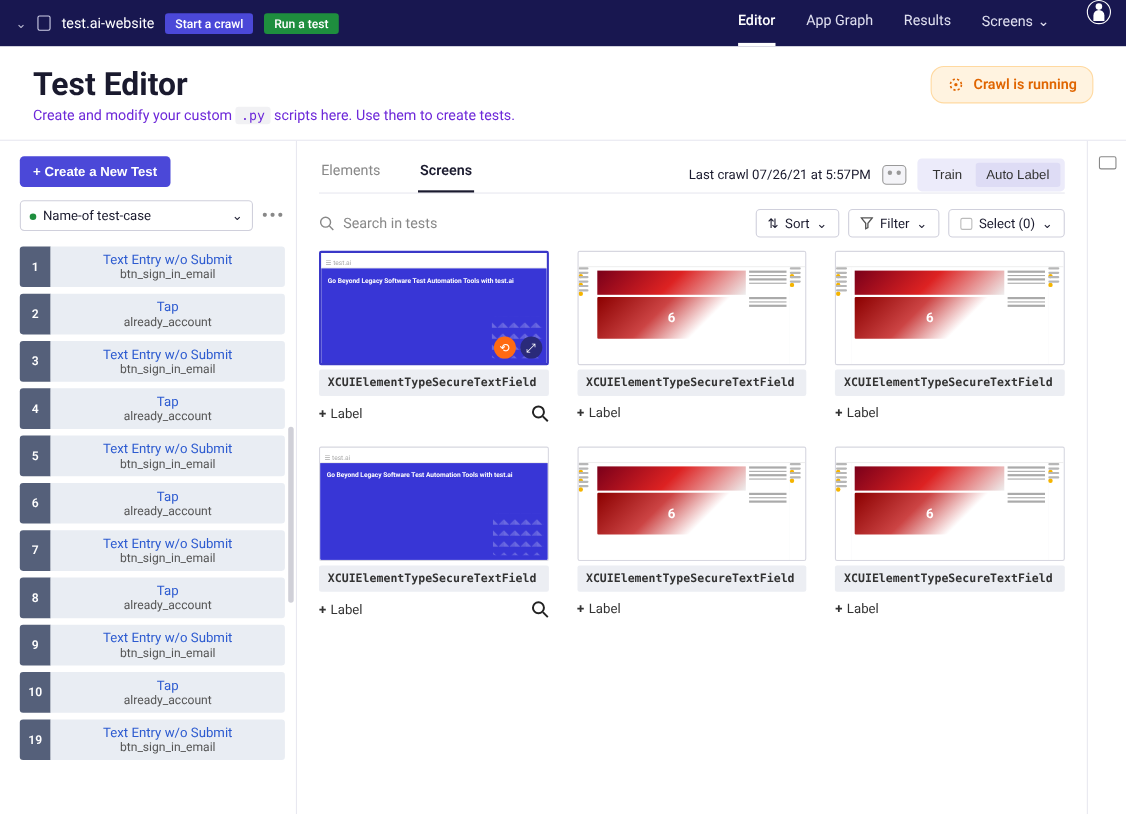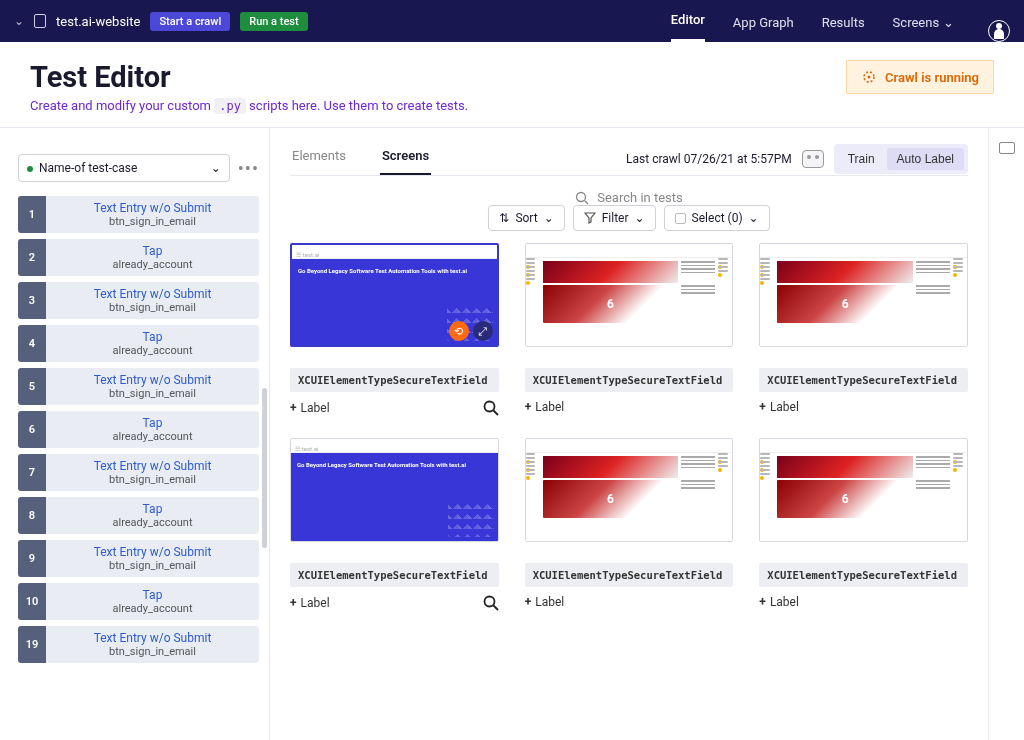--- a/index.html
+++ b/index.html
@@ -6,34 +6,34 @@
   body { font-family: -apple-system, BlinkMacSystemFont, "Segoe UI", Roboto, Helvetica, Arial, sans-serif; font-size: 13px; color: #1a1a2e; background: #fff; width: 1024px; height: 740px; overflow: hidden; }
 
   
   .navbar { background: #181750; height: 42px; display: flex; align-items: center; padding: 0 14px; color: #fff; }
   .nav-left { display: flex; align-items: center; gap: 10px; flex: 1; }
   .chev { color: #b8b8d0; font-size: 12px; }
   .doc-icon { width: 12px; height: 14px; border: 1.5px solid #cfcfe8; border-radius: 2px; display: inline-block; }
   .pill { padding: 3px 9px; border-radius: 3px; font-size: 11px; font-weight: 500; }
   .pill-blue { background: #4b48d8; color: #fff; }
   .pill-green { background: #1e8e3e; color: #fff; }
-  .nav-right { display: flex; align-items: flex-end; gap: 28px; font-size: 13px; }
+  .nav-right { display: flex; align-items: flex-start; gap: 28px; font-size: 13px; }
   .nav-tab { padding-bottom: 12px; margin-top: 12px; color: #e0e0f0; cursor: pointer; }
   .nav-tab.active { border-bottom: 3px solid #fff; color: #fff; font-weight: 500; }
   .settings-item { display: flex; align-items: center; gap: 4px; }
   .avatar { width: 22px; height: 22px; border: 1.5px solid #fff; border-radius: 50%; display: flex; align-items: center; justify-content: center; margin-left: 6px; }
   .avatar-inner { width: 10px; height: 10px; background: #fff; border-radius: 50% 50% 0 0; position: relative; top: 3px; }
   .avatar-inner::before { content: ""; position: absolute; width: 6px; height: 6px; background: #fff; border-radius: 50%; top: -6px; left: 2px; }
 
   
   .titlebar { display: flex; justify-content: space-between; align-items: flex-start; padding: 18px 30px 14px; border-bottom: 1px solid #e8e8f0; }
   .title-left h1 { font-size: 29px; font-weight: 700; margin-bottom: 4px; }
   .title-left .sub { color: #6d28d9; font-size: 13px; }
   .title-left .code { background: #f1f1f4; padding: 1px 5px; border-radius: 3px; font-family: ui-monospace, Menlo, monospace; font-size: 12px; }
-  .crawl-badge { background: #fff3e0; color: #e06500; border: 1px solid #ffd9a0; padding: 8px 14px; border-radius: 0; font-size: 13px; font-weight: 600; display: flex; align-items: center; gap: 8px; }
+  .crawl-badge { background: #fff3e0; color: #e06500; border: 1px solid #ffd9a0; padding: 8px 14px; border-radius: 12px; font-size: 13px; font-weight: 600; display: flex; align-items: center; gap: 8px; }
 
   
   .main { display: flex; height: calc(100% - 42px - 74px); }
   .sidebar { width: 270px; border-right: 1px solid #e8e8f0; padding: 14px 10px 14px 18px; overflow-y: auto; position: relative; }
   .content { flex: 1; padding: 14px 20px; overflow-y: auto; position: relative; }
 
   
   .side-head { display: flex; align-items: center; justify-content: space-between; margin-bottom: 10px; }
   .side-title { display:flex; align-items:center; gap:8px; font-size: 15px; font-weight: 700; }
   .ham { display:inline-block; width:14px; height:10px; position:relative; }
@@ -58,21 +58,21 @@
   .tabs { display:flex; gap:32px; }
   .tab { padding:6px 2px 10px; font-size:13px; color:#888; cursor:pointer; }
   .tab.active{ color:#1a1a2e; font-weight:600; border-bottom:2px solid #1a1a2e; }
   .crawl-meta { display:flex; align-items:center; gap:10px; font-size:12px; }
   .bot-icon{ width:22px;height:18px;border:1.5px solid #999;border-radius:4px;position:relative;background:#f4f4f8; }
   .bot-icon::before{content:"";position:absolute;width:4px;height:4px;background:#999;border-radius:50%;top:4px;left:4px;box-shadow:8px 0 #999;}
   .train-group{ background:#ecebfa; border-radius:4px; padding:4px; display:flex; gap:2px; }
   .train-btn{ padding:4px 10px; font-size:12px; border:none; background:transparent; cursor:pointer; color:#333; }
   .train-btn.dim{ background:#dedcf5; border-radius:3px; }
 
-  .toolbar-row { display:flex; justify-content:space-between; align-items:center; margin:14px 0 12px;flex-direction:column; }
+  .toolbar-row { display:flex; justify-content:space-between; align-items:center; margin:14px 0 12px; }
   .search-box{ display:flex; align-items:center; gap:8px; color:#888; font-size:13px; }
   .tool-buttons{ display:flex; gap:8px; }
   .tool-btn{ border:1px solid #d0d0dc; background:#fff; border-radius:4px; padding:5px 10px; font-size:12px; display:flex; align-items:center; gap:6px; cursor:pointer;}
 
   
   .grid { display:grid; grid-template-columns: repeat(3, 1fr); gap:22px 26px; }
   .card {}
   .thumb { width:100%; height:104px; background:#f0f1f5; border:1px solid #d7d7e0; border-radius:2px; overflow:hidden; position:relative; }
   .thumb.selected{ border:2px solid #3a38c8; }
   .thumb-top{ height:14px; background:#fff; border-bottom:1px solid #eee; }
@@ -91,21 +91,21 @@
   .hero::after{content:"6";position:absolute;color:#fff;font-weight:bold;font-size:12px;left:50%;top:50%;transform:translate(-50%,-50%);}
   .mini-hero{height:22px;background:linear-gradient(135deg,#7a001a,#d22 50%,#eee);}
   .yel{ display:flex;flex-direction:column;gap:2px;}
   .yel span{height:2px;width:70%;background:#b7b7b7;border-radius:1px;}
   .yel span:nth-child(odd)::before{content:"";display:inline-block;width:4px;height:4px;background:#f5b400;border-radius:50%;margin-right:2px;vertical-align:middle;}
   .float-btns{position:absolute;right:4px;bottom:4px;display:flex;gap:4px;}
   .fbtn{width:20px;height:20px;border-radius:50%;display:flex;align-items:center;justify-content:center;font-size:11px;}
   .fbtn.orange{background:#ff6a13;color:#fff;}
   .fbtn.navy{background:#2a2a7a;color:#fff;}
 
-  .card-label{ background:#eceef3; font-family:ui-monospace,Menlo,monospace; font-size:10.5px; padding:6px 8px; border-radius:2px; margin-top:21px; font-weight:600; color:#333; white-space:nowrap; overflow:hidden; }
+  .card-label{ background:#eceef3; font-family:ui-monospace,Menlo,monospace; font-size:10.5px; padding:6px 8px; border-radius:2px; margin-top:4px; font-weight:600; color:#333; white-space:nowrap; overflow:hidden; }
   .card-actions{ display:flex; justify-content:space-between; align-items:center; margin-top:8px; font-size:12px; color:#333;}
   .add-label{ display:flex;align-items:center;gap:4px; }
   .mag{ font-size:16px; }
 
   
   .right-gutter{ width:36px; border-left:1px solid #e8e8f0; padding-top:14px; display:flex; justify-content:center; }
   .gutter-icon{ width:16px;height:12px;border:1.5px solid #888;border-radius:2px; }
 
   svg{display:block}
 </style>
@@ -146,20 +146,21 @@
         <circle cx="8" cy="8" r="5" fill="none" stroke="#e06500" stroke-width="1.5" stroke-dasharray="2 2"></circle>
         <circle cx="8" cy="8" r="1.5" fill="#e06500"></circle>
       </svg>
     <span>Crawl is running</span>
   </div>
 </div>
 
 <div class="main">
 
   <div class="sidebar">
+    <button class="new-test-btn">+ Create a New Test</button>
     <div class="select-row">
       <div class="select-box">
         <span><span class="green-dot"></span><span>Name-of test-case</span></span>
         <span>⌄</span>
       </div>
       <span class="dots">•••</span>
     </div>
     <div class="steps" id="steps">
         <div class="step">
           <div class="step-num">1</div>

